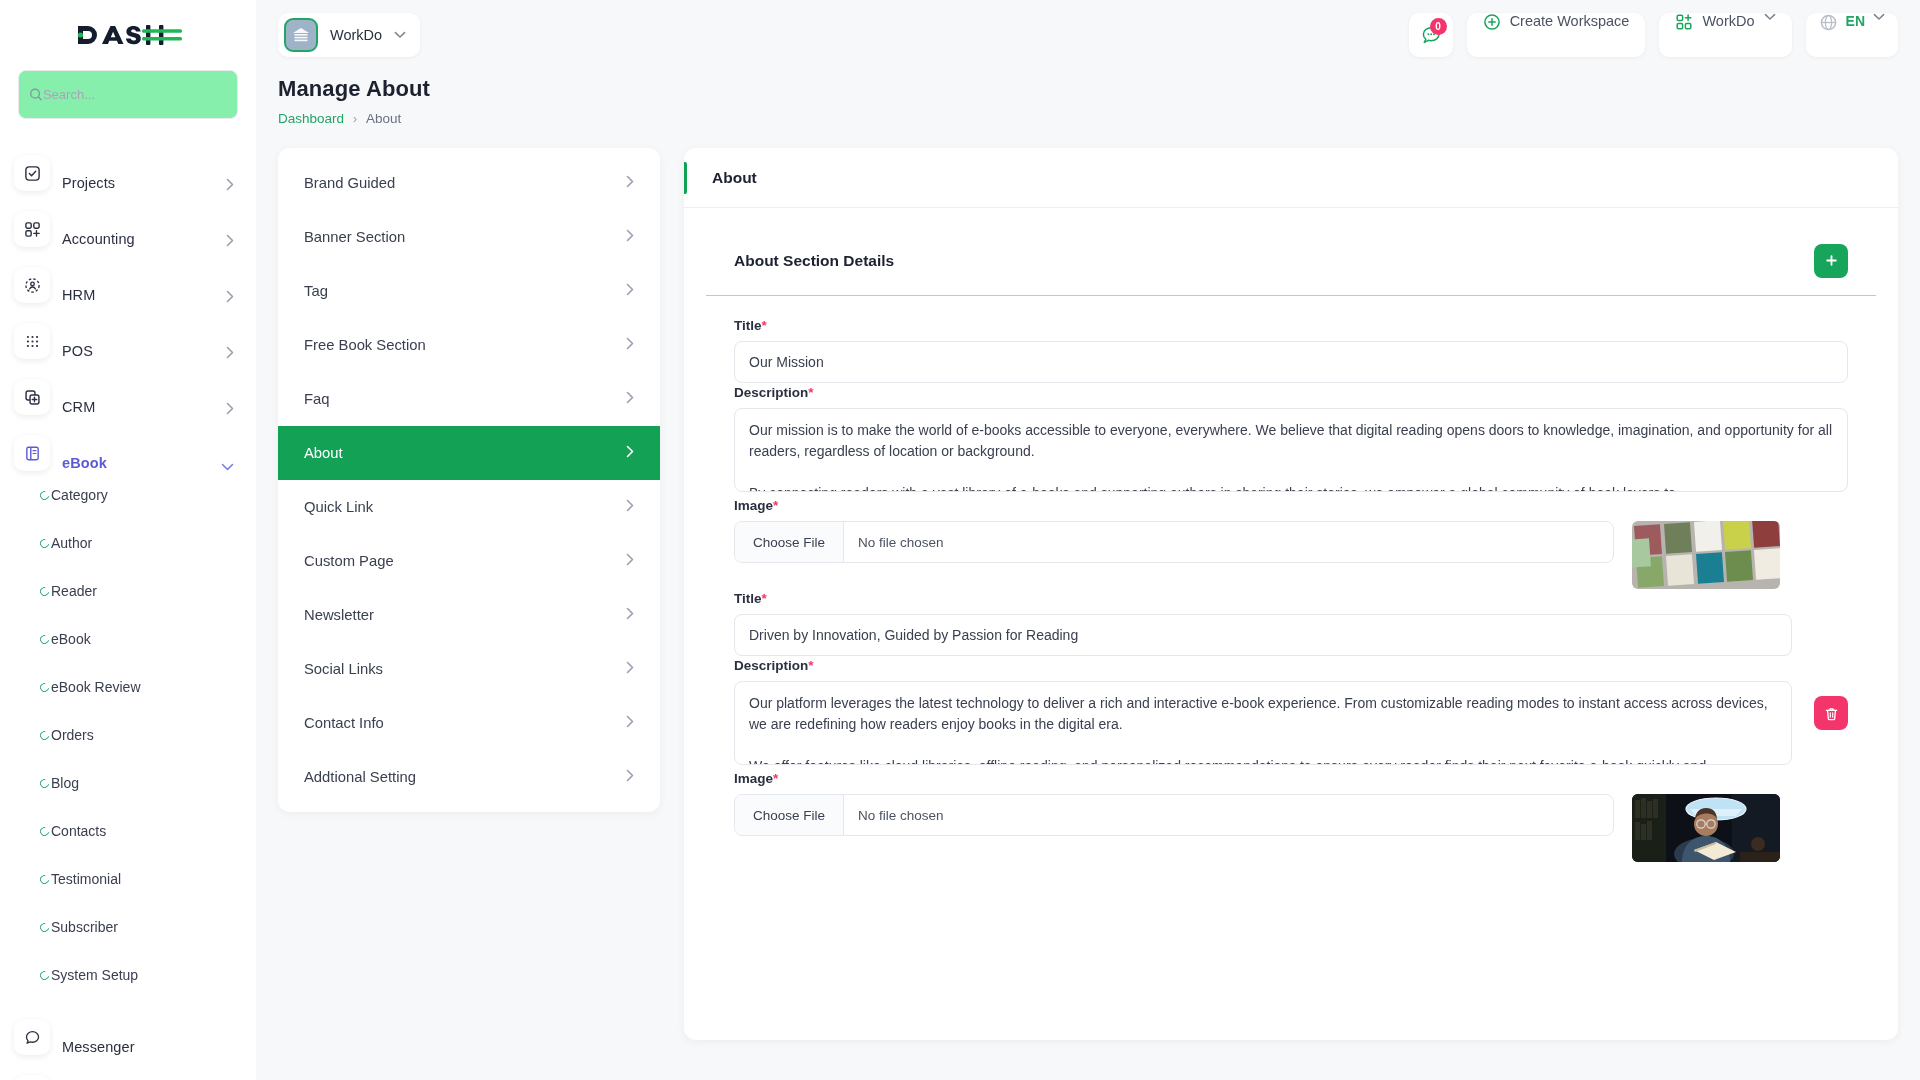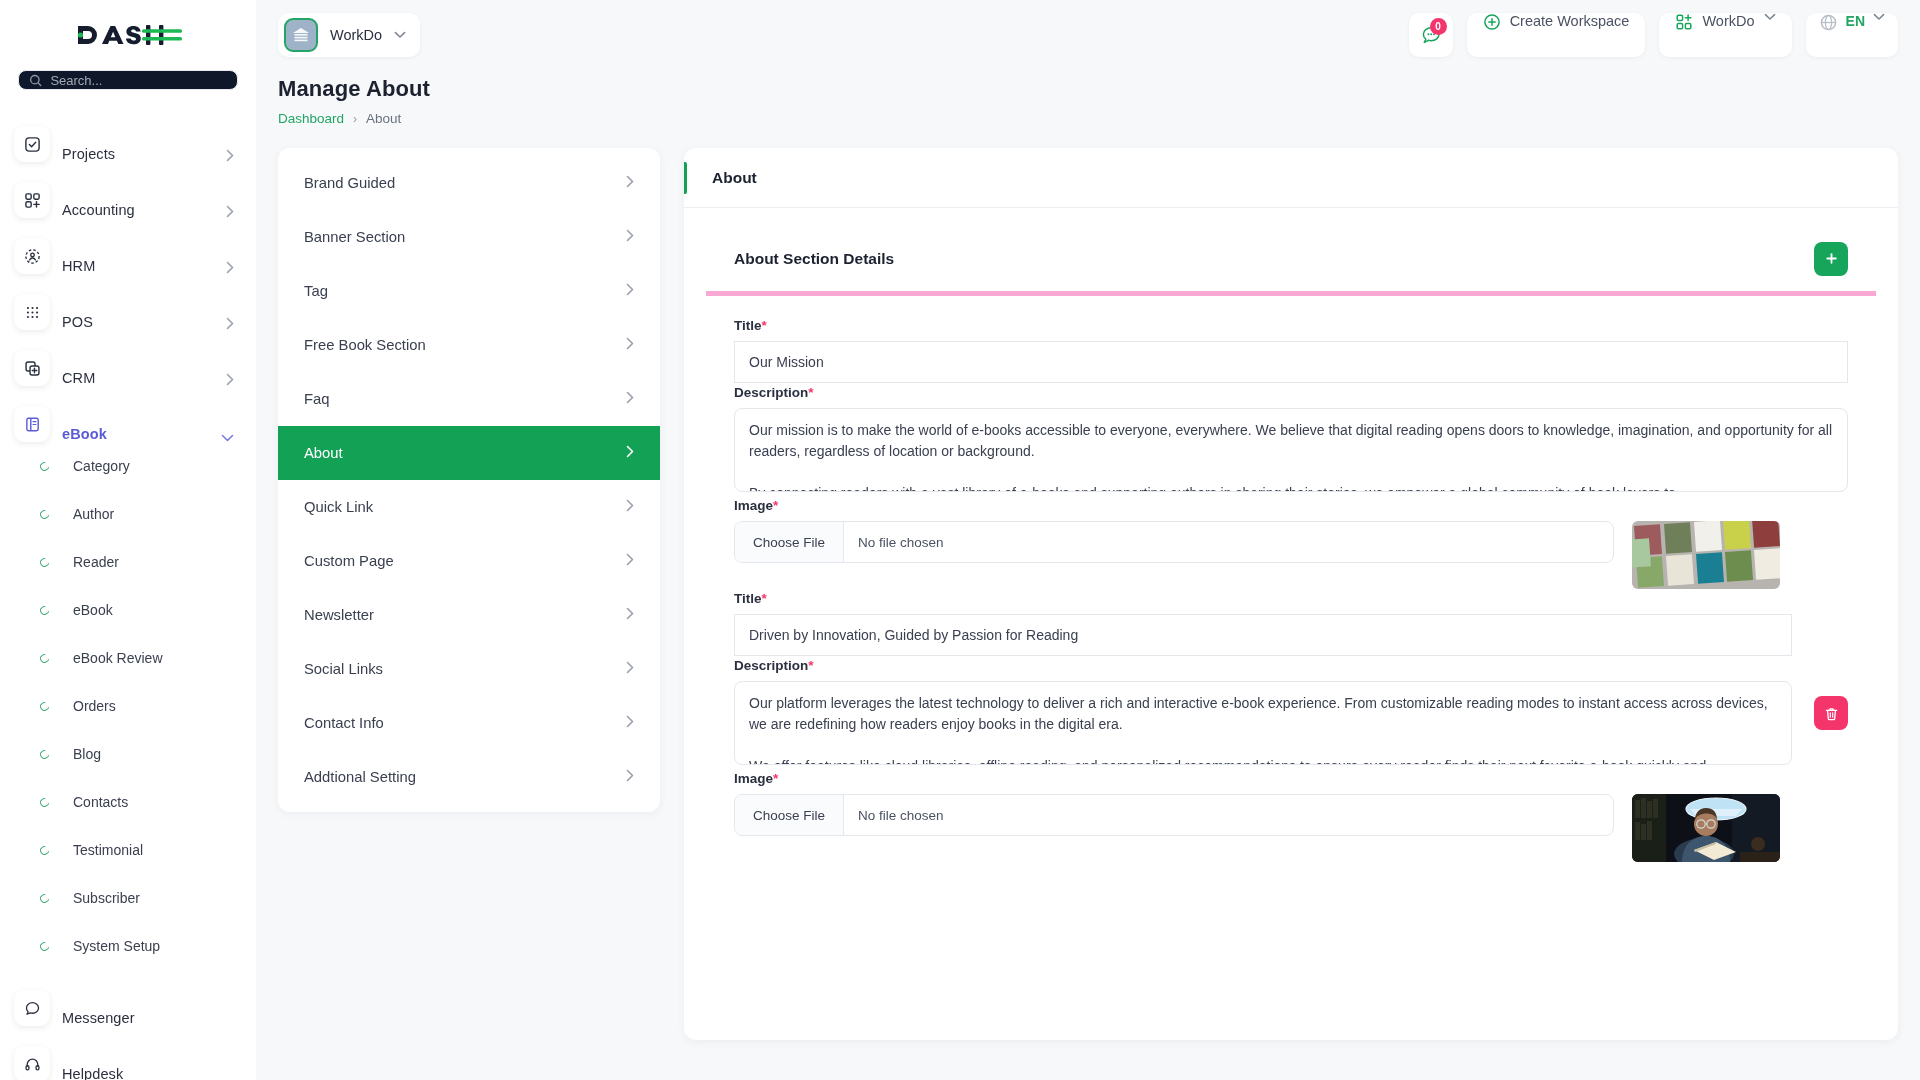--- a/index.html
+++ b/index.html
@@ -20,23 +20,23 @@
     position: relative;
     z-index: 5;
   }
   .logo-wrap {
     height: 70px;
     display: flex; align-items: center; justify-content: center;
   }
   .logo { display: flex; align-items: center; }
   .search-wrap { padding: 0 18px 10px 18px; }
   .search-box {
-    height: 20px; border: 1px solid #e8eaee; border-radius: 8px;
-    background: #0f172a; display: flex; align-items: center;
-    padding: 0 10px; gap: 8px;
+    height: 49px; border: 1px solid #e8eaee; border-radius: 8px;
+    background: #86efac; display: flex; align-items: center;
+    padding: 0 10px; 
   }
   .search-box input {
     border: none; outline: none; background: transparent;
     font-family: "Liberation Sans", sans-serif;
     font-size: 13px; color: #6b7280; width: 100%;
   }
   .search-box input::placeholder { color: #a3a9b4; }
 
   .nav { flex: 1; overflow: hidden; padding-top: 6px; }
   .nav-item {
@@ -49,21 +49,21 @@
     box-shadow: 0 2px 6px rgba(20,25,40,.08);
     display: flex; align-items: center; justify-content: center;
     flex: 0 0 36px;
   }
   .nav-label { font-size: 14.5px; color: #2b3040; flex: 1; letter-spacing: .1px; }
   .nav-item.active .nav-label { color: #5c5bd6; font-weight: 600; }
   .chev { color: #9aa0ad; display: flex; align-items: center; }
 
   .sub-item {
     height: 48px; display: flex; align-items: center;
-    padding-left: 40px; gap: 24px; cursor: pointer;
+    padding-left: 40px; gap: 2px; cursor: pointer;
   }
   .sub-dot {
     width: 9px; height: 9px; border-radius: 50%;
     border: 1.6px solid #22a565; border-right-color: transparent;
     flex: 0 0 9px;
     transform: rotate(-35deg);
   }
   .sub-label { font-size: 14px; color: #3a4050; }
 
   
@@ -160,21 +160,21 @@
   }
   .panel-head::before {
     content: ""; position: absolute; left: 0; top: 14px;
     width: 3px; height: 32px; background: #13a155; border-radius: 0 2px 2px 0;
   }
   .panel-title { font-size: 15.5px; font-weight: 700; color: #1d2231; }
 
   .sec-head {
     height: 70px; flex: 0 0 70px;
     display: flex; align-items: center; justify-content: space-between;
-    padding: 0 28px; border-bottom: 5px solid #f9a8d4;
+    padding: 0 28px; border-bottom: 1px solid #f9a8d4;
     margin: 18px 22px 0 22px;
   }
   .sec-title { font-size: 15.5px; font-weight: 700; color: #1d2231; }
   .add-btn {
     width: 34px; height: 34px; border-radius: 8px;
     background: #17a55c; border: none; cursor: pointer;
     display: flex; align-items: center; justify-content: center;
   }
   .del-btn {
     width: 34px; height: 34px; border-radius: 8px;
@@ -182,21 +182,21 @@
     display: flex; align-items: center; justify-content: center;
   }
 
   .form-scroll { flex: 1; overflow: hidden; padding: 0 22px; }
   .form-body { padding: 22px 28px 0 28px; }
 
   .field { margin-bottom: 2px; }
   .f-label { font-size: 13.5px; font-weight: 600; color: #2b3040; margin-bottom: 8px; display: block; }
   .req { color: #f4356c; }
   .f-input {
-    width: 100%; height: 42px; border: 1px solid #e4e7ec; border-radius: 0;
+    width: 100%; height: 42px; border: 1px solid #e4e7ec; border-radius: 8px;
     padding: 0 14px; font-size: 14px; color: #3a4050;
     font-family: "Liberation Sans", sans-serif; outline: none; background: #fff;
   }
   .f-text {
     width: 100%; height: 84px; border: 1px solid #e4e7ec; border-radius: 8px;
     padding: 11px 14px; font-size: 14px; color: #3a4050; line-height: 21px;
     font-family: "Liberation Sans", sans-serif; outline: none; resize: none; background: #fff;
     overflow: hidden;
   }
   .img-row { display: flex; align-items: flex-start; gap: 18px; }

